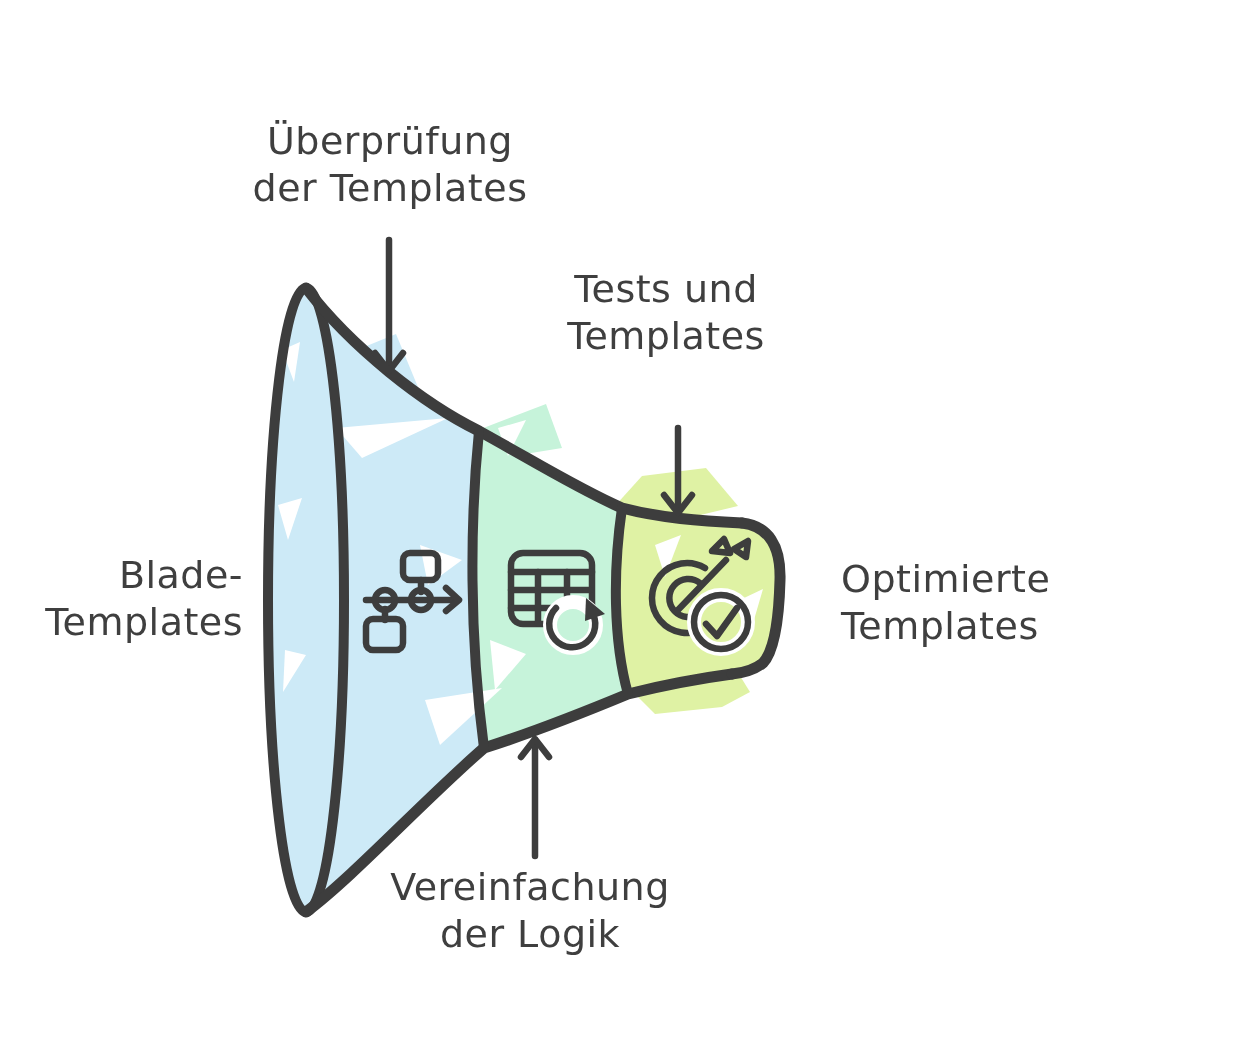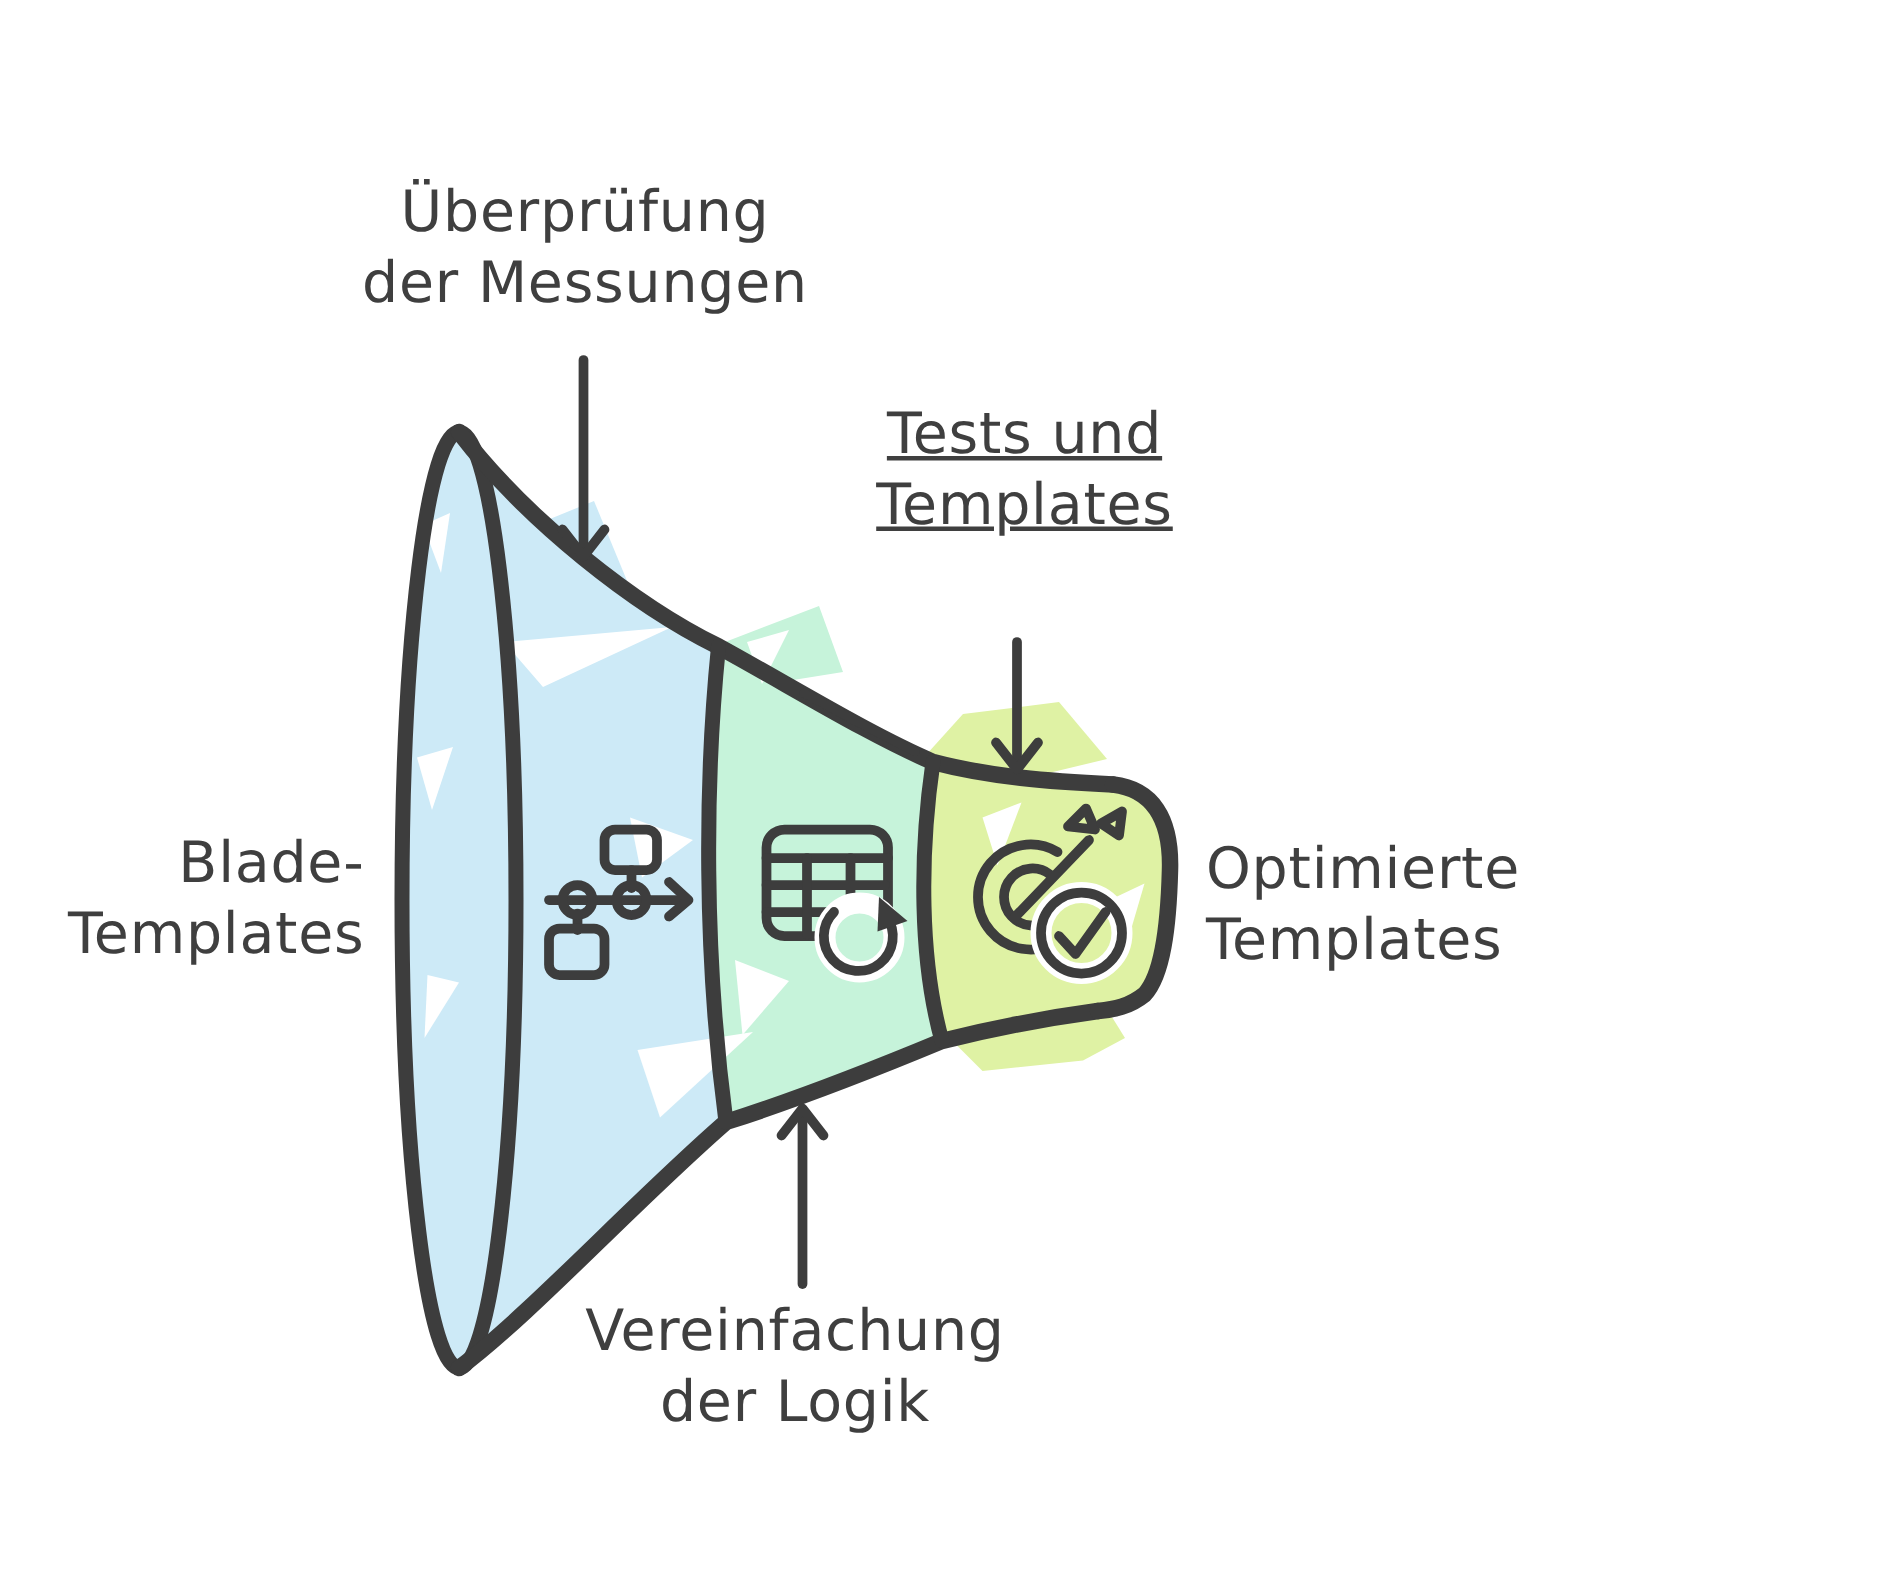--- a/index.html
+++ b/index.html
@@ -9,21 +9,21 @@
   .ink{stroke:#3d3d3d;fill:none;stroke-linecap:round;stroke-linejoin:round;}
   .outline{stroke-width:11px;}
   .divider{stroke-width:10px;}
   .sketch{stroke-width:6px;}
   .icon{stroke-width:6.5px;}
   .label{position:absolute;color:#3f3f3f;font-size:38px;line-height:47px;
          letter-spacing:0.5px;white-space:nowrap;}
   .label .line{display:block;}
   .t-center{text-align:center;}
   .t-right{text-align:right;}
-  .t-left{text-align:left;}
+  .t-left{text-align:left;margin-left:37px;}
 </style>
 </head>
 <body>
 
 <div class="canvas">
 
   <svg class="stage-svg" width="1259" height="1056" viewBox="0 0 1259 1056">
 
     <g>
       <polygon points="342,356 396,334 420,392 360,394" fill="#cdeaf7"></polygon>
@@ -101,24 +101,24 @@
       <path class="ink icon" d="M 375 353 L 389 371 L 403 353"></path>
       <path class="ink icon" d="M 678 428 L 678 512"></path>
       <path class="ink icon" d="M 664 495 L 678 513 L 692 495"></path>
       <path class="ink icon" d="M 535 856 L 535 740"></path>
       <path class="ink icon" d="M 521 757 L 535 739 L 549 757"></path>
     </g>
   </svg>
 
   <div class="label t-center" style="left:165px;top:118px;width:450px;">
     <span class="line">Überprüfung</span>
-    <span class="line">der Messungen</span>
+    <span class="line">der Templates</span>
   </div>
 
-  <div class="label t-center" style="left:458px;top:266px;width:450px;text-decoration:underline;">
+  <div class="label t-center" style="left:441px;top:266px;width:450px;">
     <span class="line">Tests und</span>
     <span class="line">Templates</span>
   </div>
 
   <div class="label t-right" style="left:0px;top:552px;width:243px;">
     <span class="line">Blade-</span>
     <span class="line">Templates</span>
   </div>
 
   <div class="label t-left" style="left:804px;top:556px;width:380px;">

